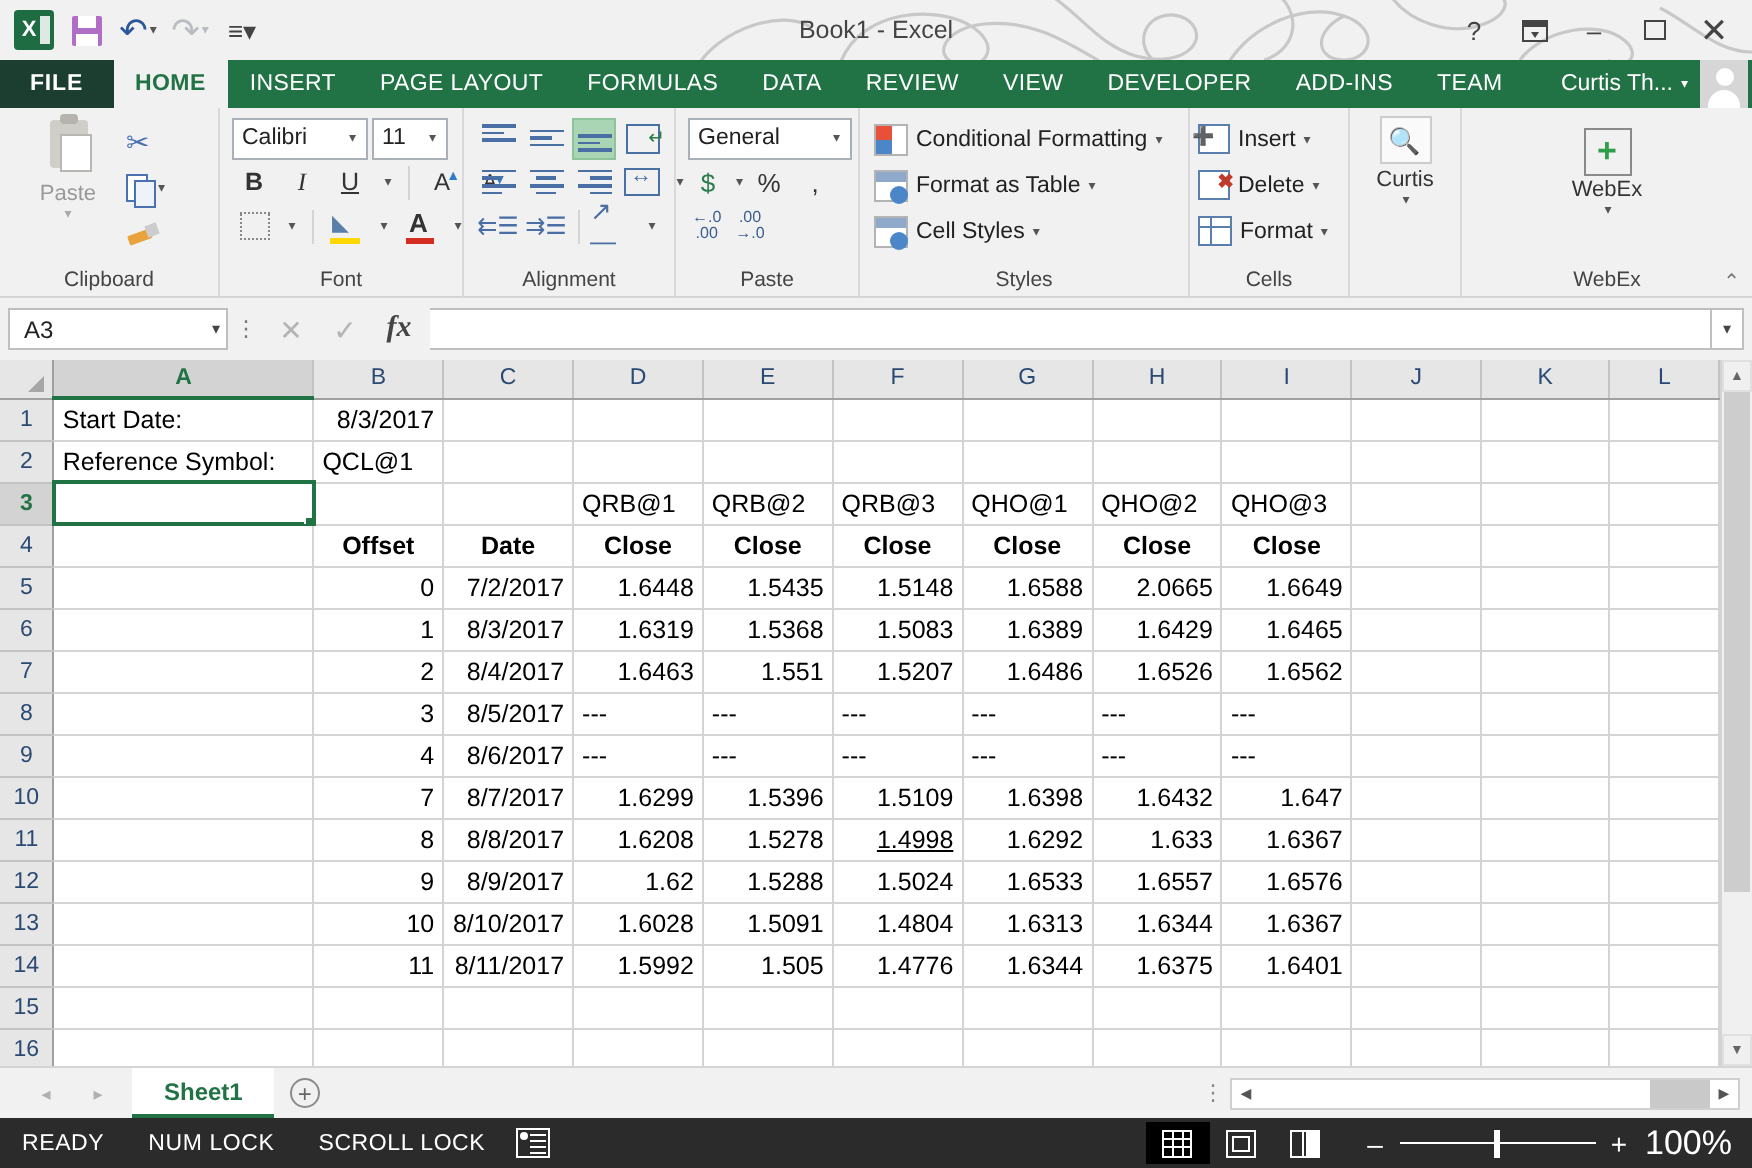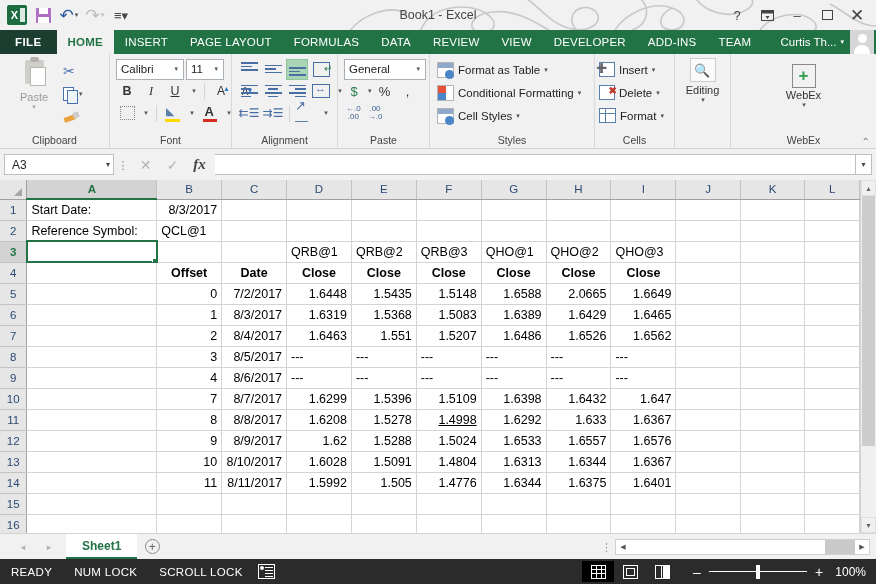--- a/index.html
+++ b/index.html
@@ -234,21 +234,21 @@
   .vico { width:15px; height:14px; border:1.4px solid #fff; position:relative; }
   .vico.normal::before{content:"";position:absolute;left:0;top:3px;right:0;height:1.2px;background:#fff;box-shadow:0 4px 0 #fff;}
   .vico.normal::after{content:"";position:absolute;left:4px;top:0;bottom:0;width:1.2px;background:#fff;box-shadow:5px 0 0 #fff;}
   .vico.page::before{content:"";position:absolute;left:2px;top:2px;right:2px;bottom:2px;border:1.2px solid #fff;}
   .vico.brk::before{content:"";position:absolute;left:5px;top:0;bottom:0;width:1.4px;background:#fff;}
   .vico.brk::after{content:"";position:absolute;left:7px;top:0;bottom:0;right:0;background:#fff;}
   .zoom-ctl { display:flex; align-items:center; gap:7px; margin-left:14px;}
   .zsign { font-size:14px; color:#fff; width:10px; text-align:center; }
   .ztrack { width:98px; height:1.6px; background:#fff; position:relative; }
   .zthumb { position:absolute; left:47px; top:-6px; width:3.5px; height:14px; background:#fff; }
-  .zpct { font-size:12px; margin-left:8px; min-width:34px; text-align:right;}
+  .zpct { font-size:17px; margin-left:8px; min-width:34px; text-align:right;}
 </style>
 </head>
 <body>
 
 <div class="app">
 
   <div class="titlebar">
     <svg class="swirl" width="876" height="30" viewBox="0 0 876 30">
       <g fill="none" stroke="#c8c8c8" stroke-width="1.6">
         <path d="M420 32 C430 4, 470 2, 487 14 C502 25, 490 36, 478 32 C466 28, 472 14, 492 12 C520 9, 540 26, 556 34"></path>
@@ -516,27 +516,27 @@
               <div class="dec-ico">→.0</div>
             </div>
         </div>
       </div>
       <div class="grp-title">Paste</div>
     </div>
 
     <div class="grp" style="width:165px">
       <div class="grp-body font-grp-body" style="padding-left:7px">
         <div class="sbtn">
+          <span class="cfico"></span>
+          <span class="lbl">Conditional Formatting</span>
+          <span class="cr">▾</span>
+        </div>
+        <div class="sbtn">
           <span class="fatico"></span>
           <span class="lbl">Format as Table</span>
-          <span class="cr">▾</span>
-        </div>
-        <div class="sbtn">
-          <span class="cfico"></span>
-          <span class="lbl">Conditional Formatting</span>
           <span class="cr">▾</span>
         </div>
         <div class="sbtn">
           <span class="fatico"></span>
           <span class="lbl">Cell Styles</span>
           <span class="cr">▾</span>
         </div>
       </div>
       <div class="grp-title">Styles</div>
     </div>
@@ -562,21 +562,21 @@
           <span class="lbl">Format</span>
           <span class="cr">▾</span>
         </div>
       </div>
       <div class="grp-title">Cells</div>
     </div>
 
     <div class="grp" style="width:56px">
       <div class="grp-body edit-grp-body">
         <div class="find-ico">🔍</div>
-        <div class="edit-lbl">Editing</div>
+        <div class="edit-lbl">Curtis</div>
         <div class="tiny-caret">▾</div>
       </div>
       <div class="grp-title"></div>
     </div>
 
     <div class="grp" style="width:auto;flex:1;border-right:none">
       <div class="grp-body" style="justify-content:center;gap:6px;padding-top:6px">
         <div class="wx-col">
           <div class="wx-plus">+</div>
           <div class="wx-txt">WebEx</div>

